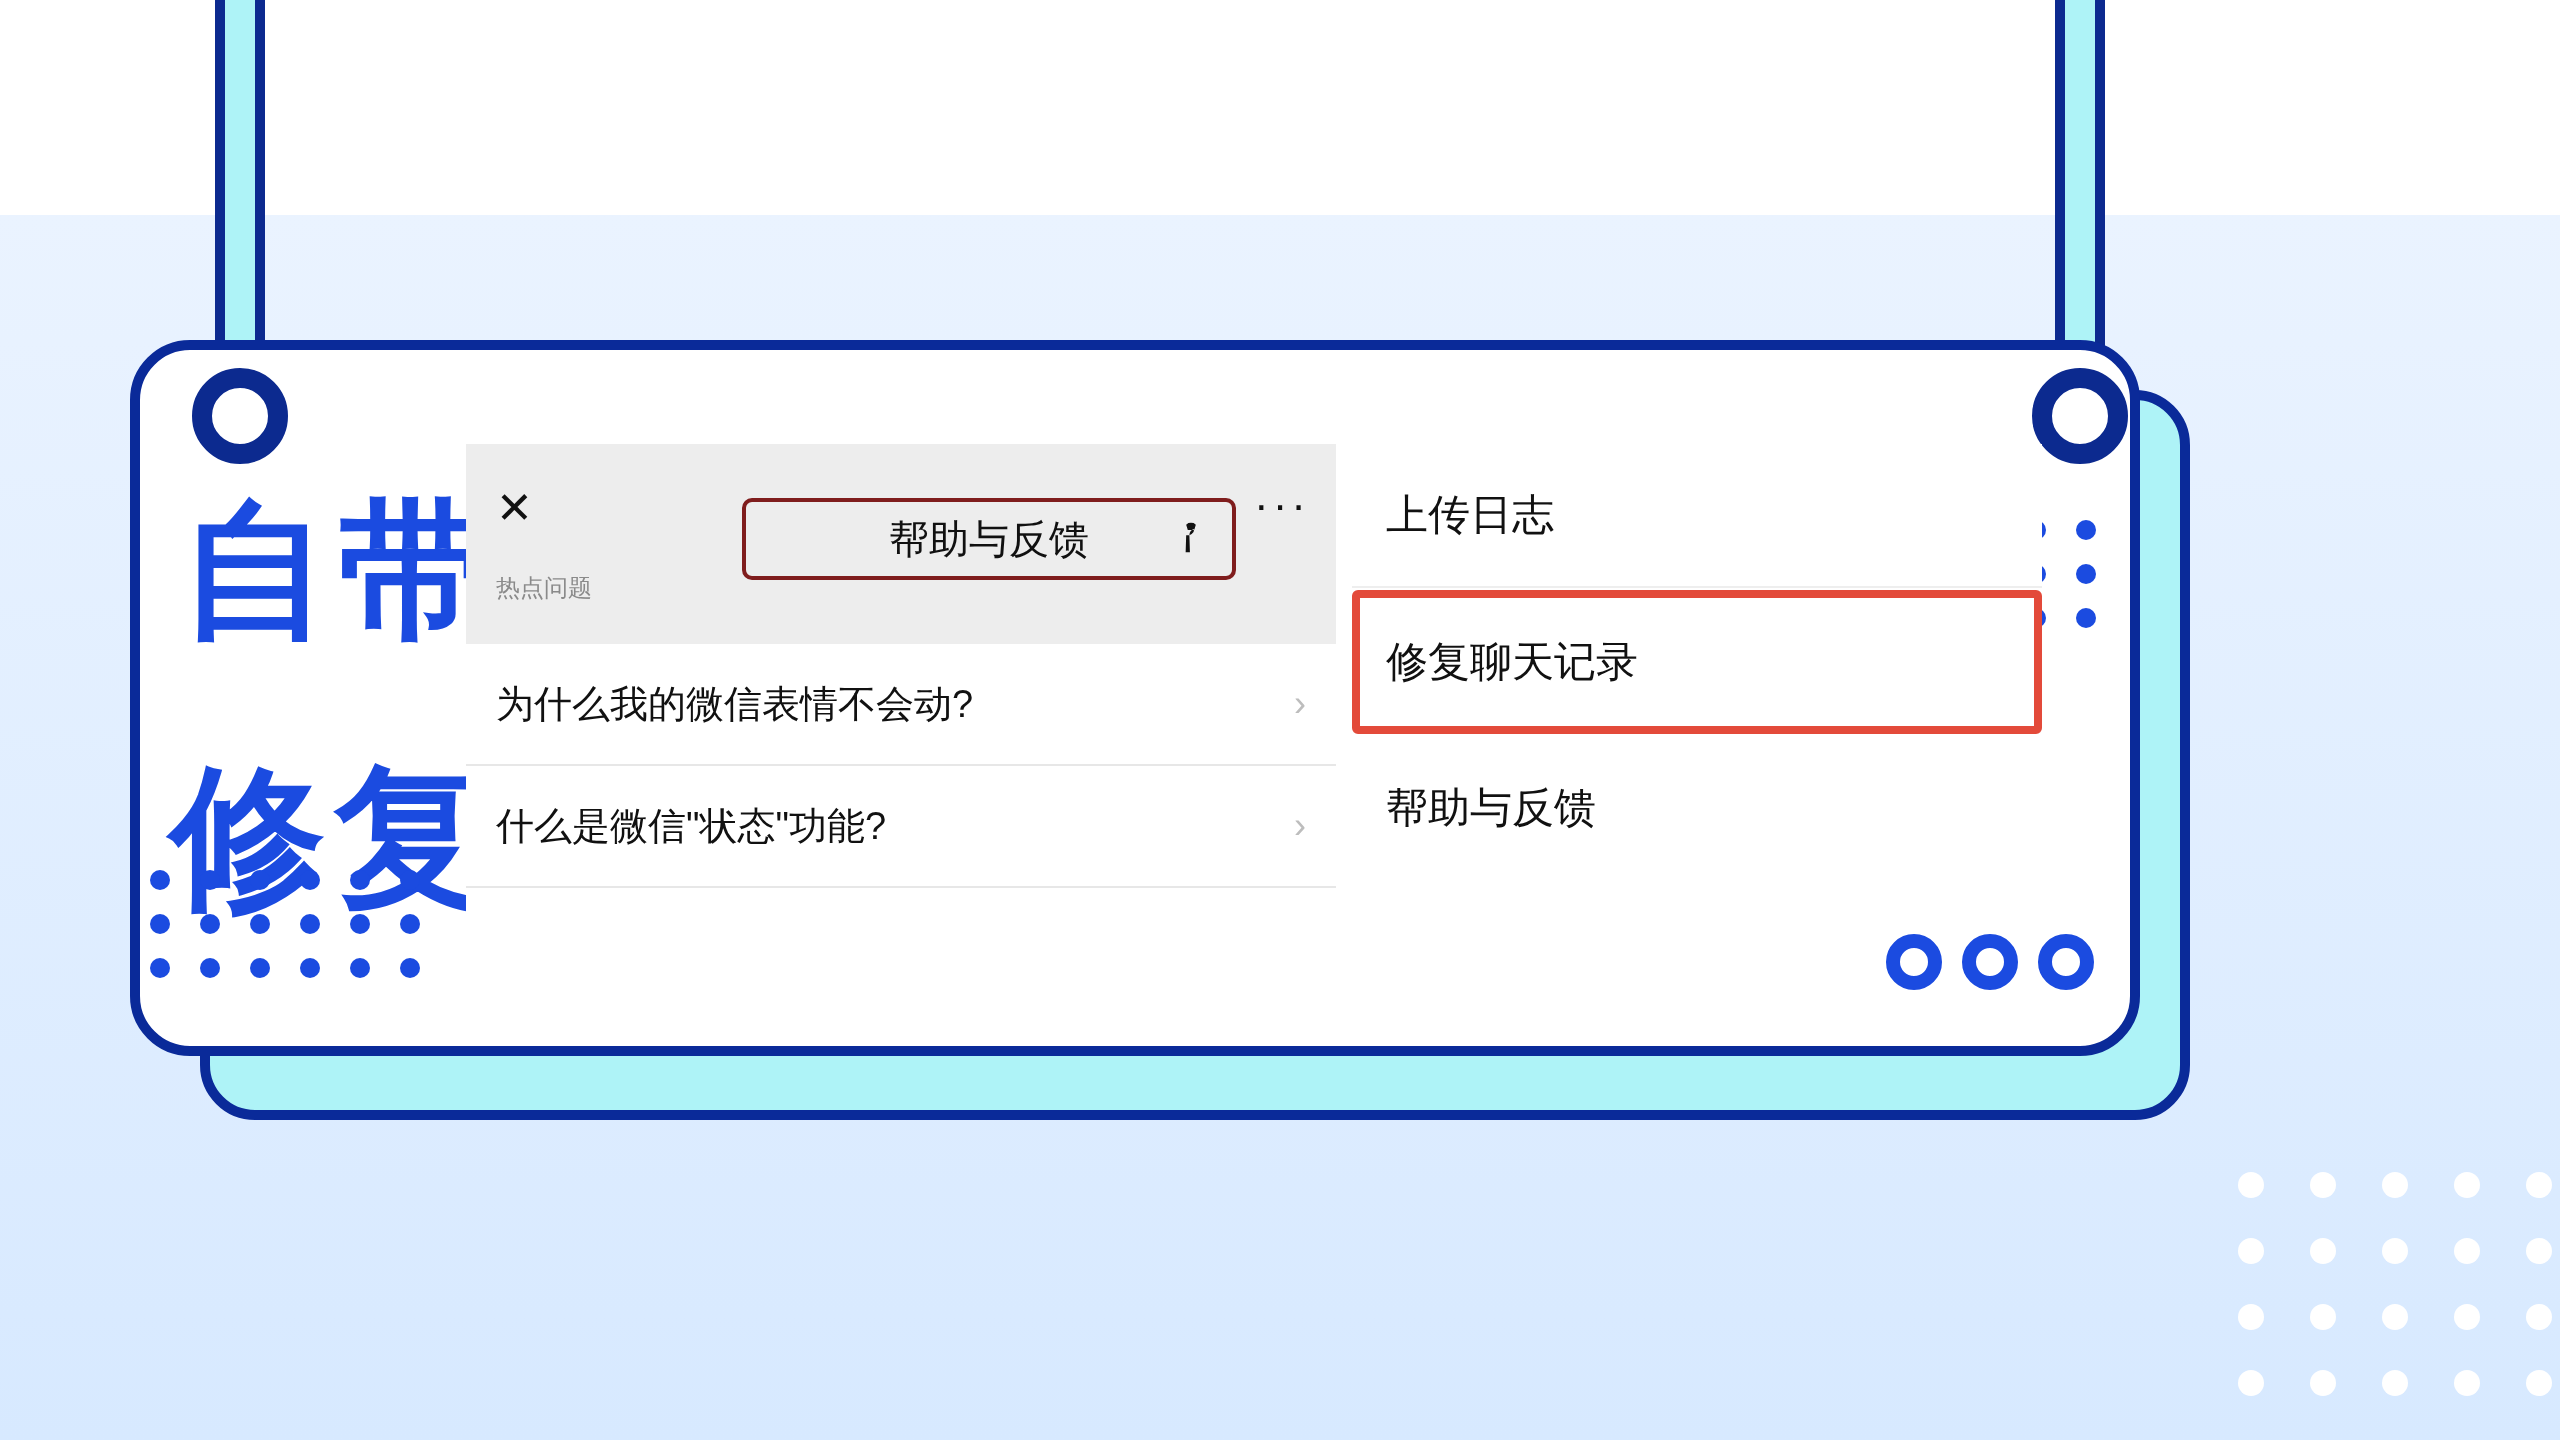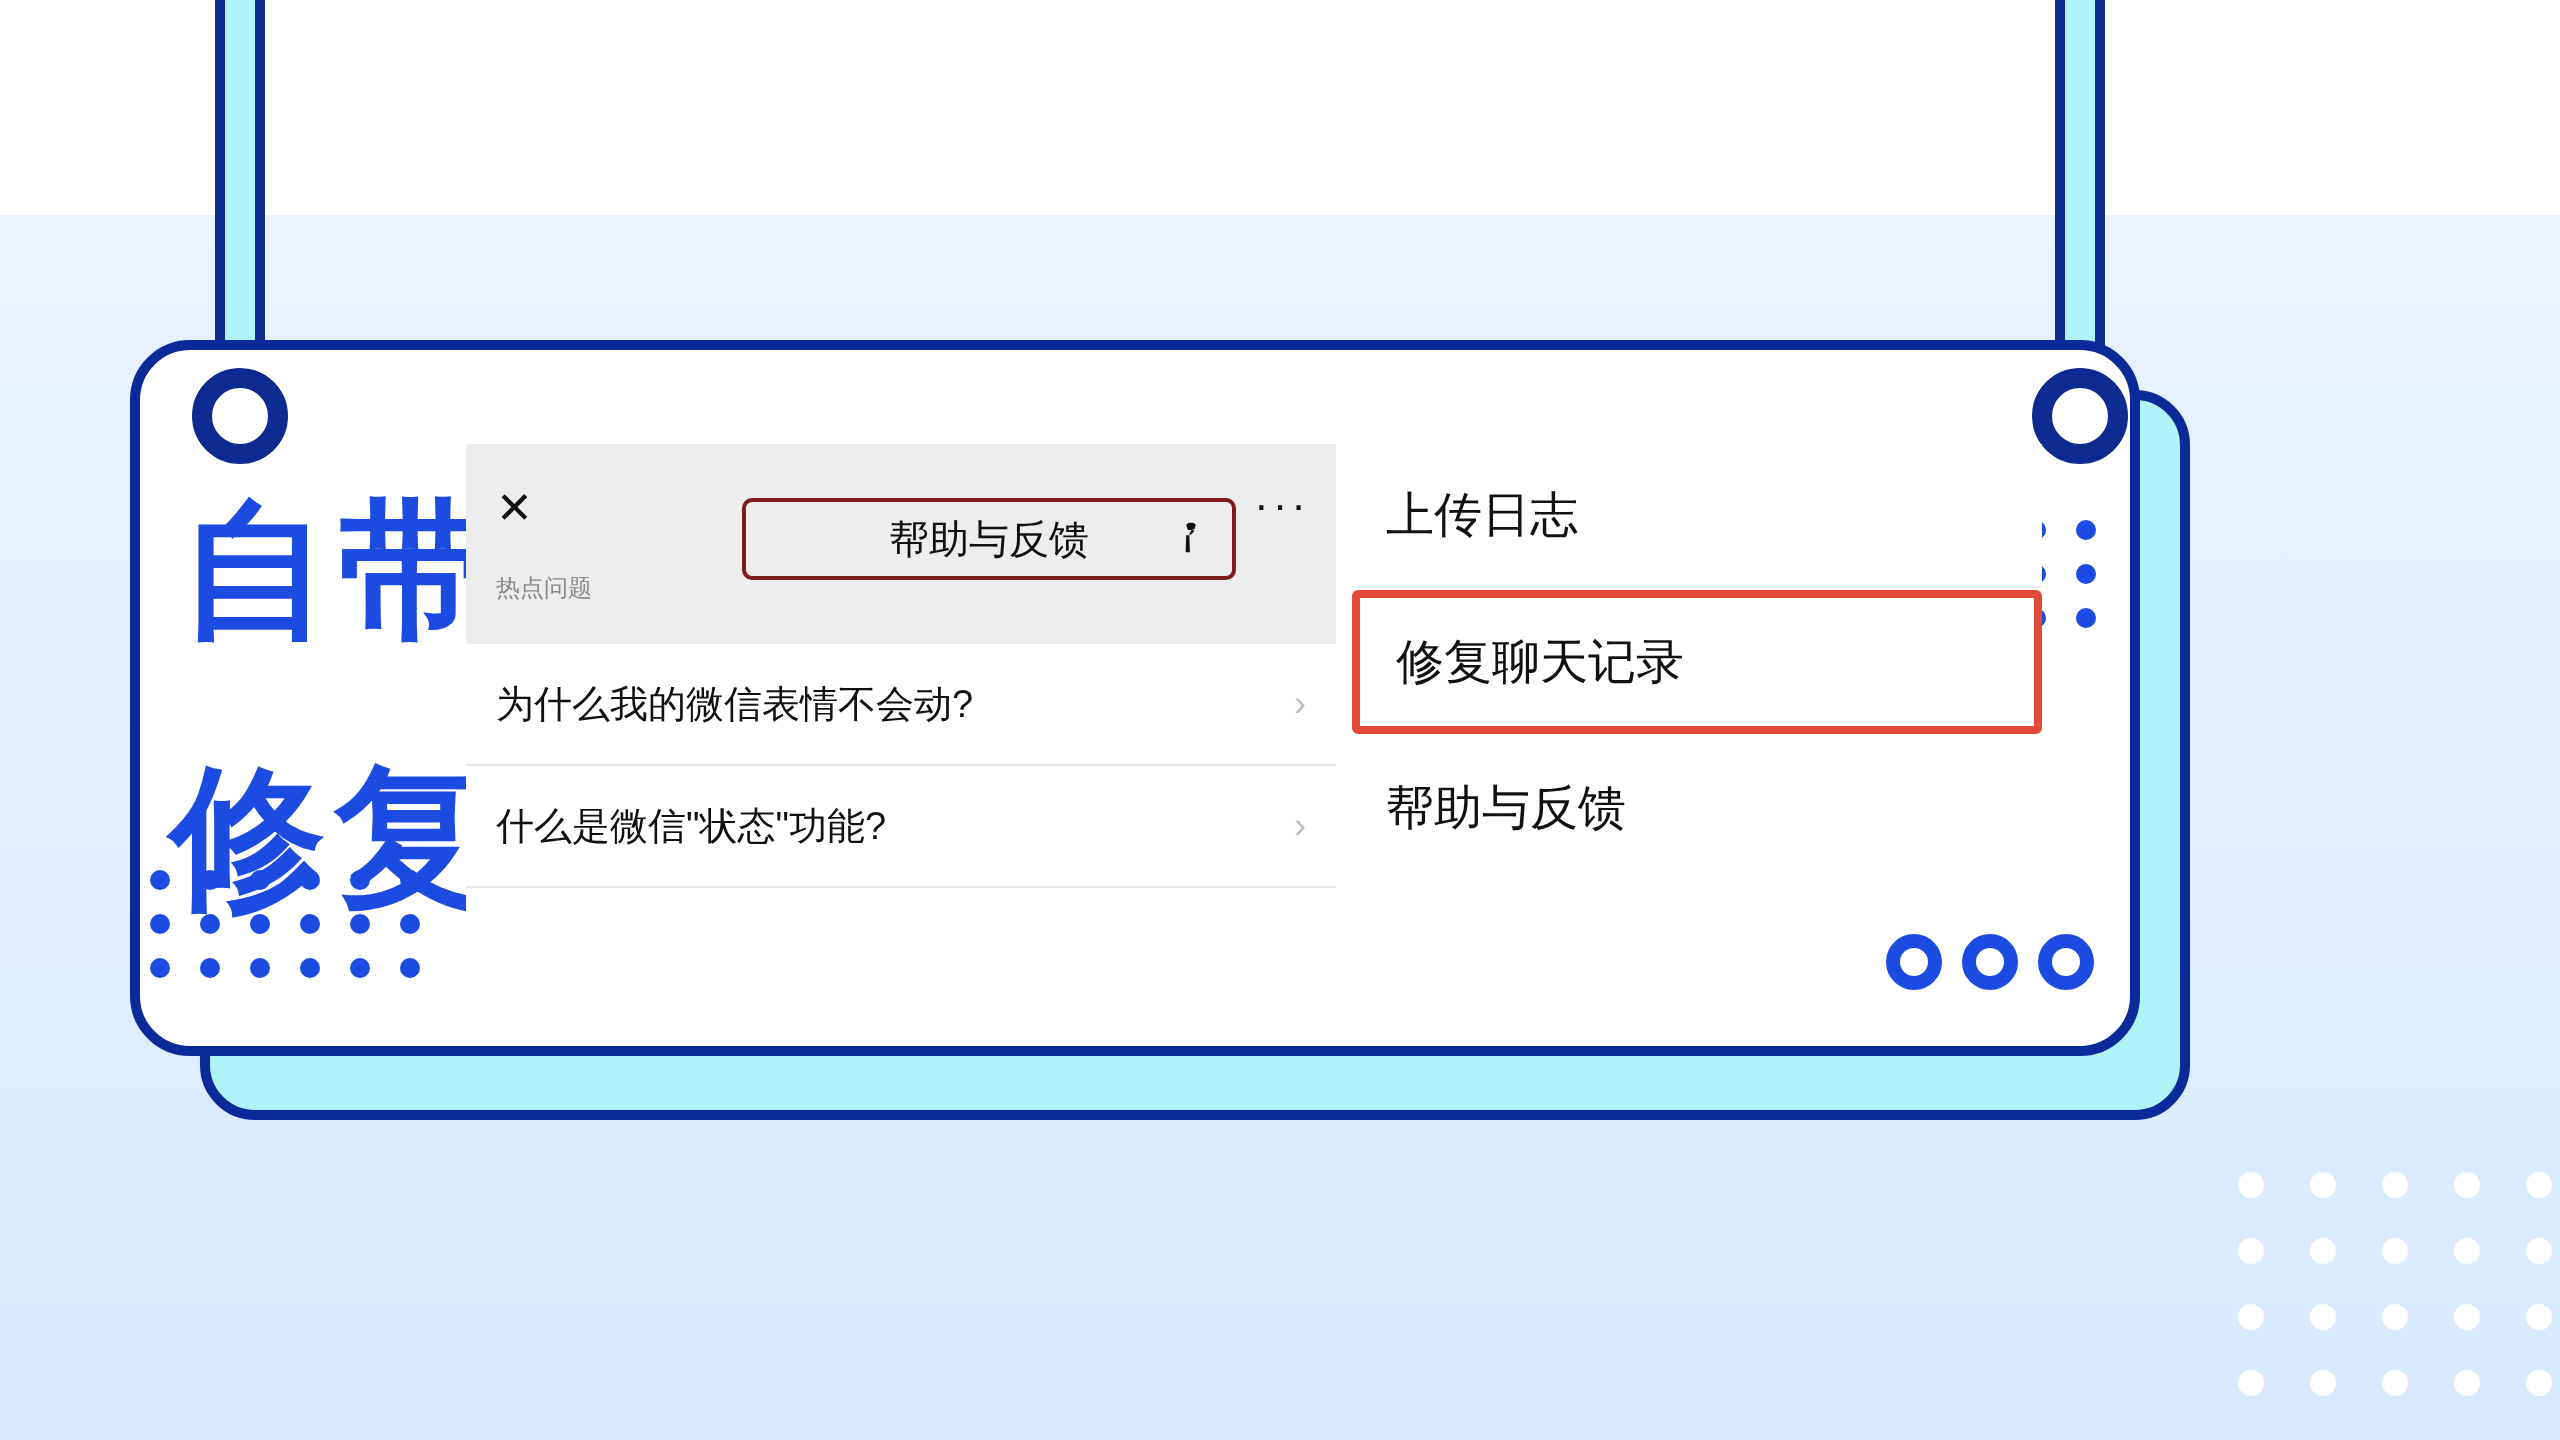--- a/index.html
+++ b/index.html
@@ -180,29 +180,29 @@
       color: #111;
     }
     .chevron { color: #bdbdbd; font-size: 36px; }
 
     
     .panel.p2 { left: 1352px; top: 444px; width: 690px; height: 458px; }
     .p2-item {
       height: 144px;
       display: flex; align-items: center;
       padding: 0 34px;
-      font-size: 48px;
+      font-size: 42px;
       color: #111;
       border-bottom: 2px solid #eee;
     }
     .p2-item:last-child { border-bottom: none; }
     .p2-highlight {
       border: 8px solid #e34a3a;
       border-radius: 6px;
-      padding-left: 36px;
+      padding-left: 26px;
       margin: 2px 0;
       font-family: Liberation Mono, monospace;
     }
   </style>
 </head>
 <body>
 
 <div class="bg-top-white"></div>
 <div class="bg-blue-gradient"></div>
 

